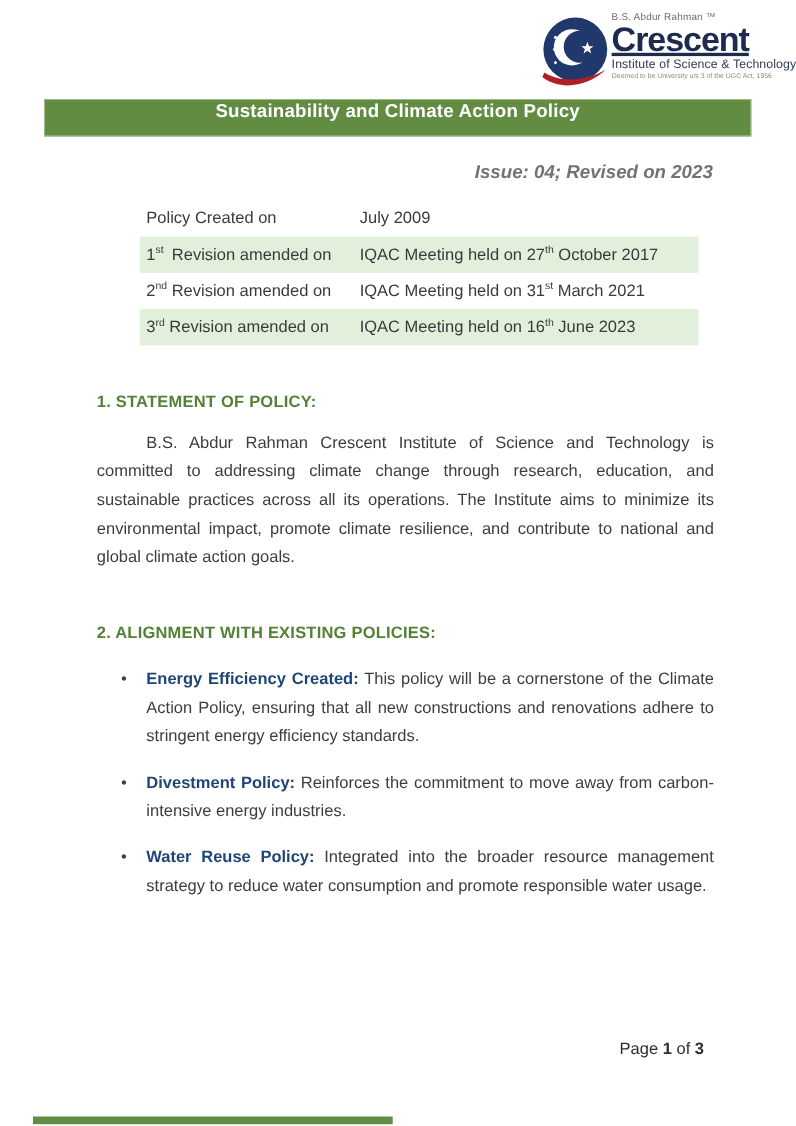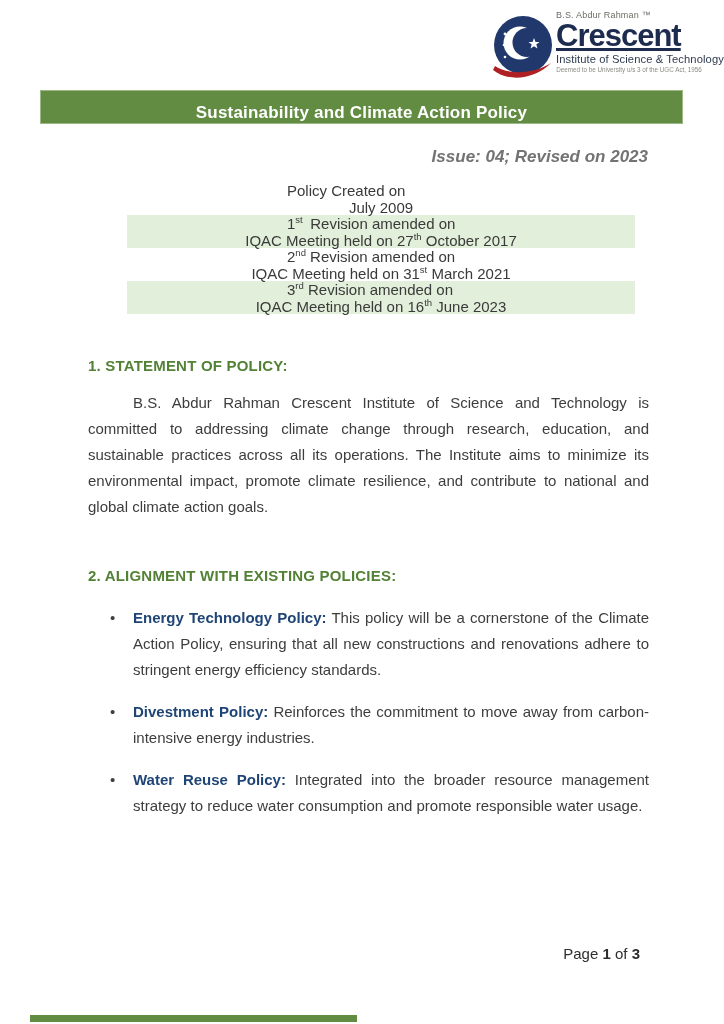--- a/index.html
+++ b/index.html
@@ -12,31 +12,31 @@
   .logo-emblem{position:absolute;left:0;top:4px;}
   .logo-text{position:absolute;left:64px;top:0;width:146px;text-align:left;}
   .logo-tm{font-size:9px;color:#6d6d66;text-align:left;letter-spacing:.2px;margin-bottom:0;}
   .logo-name{font-size:31px;font-weight:bold;color:#1c2b4e;letter-spacing:-1px;line-height:32px;text-decoration:underline;}
   .logo-sub{font-size:11.2px;color:#2f3a50;letter-spacing:.1px;margin-top:1px;white-space:nowrap;}
   .logo-tag{font-size:6.3px;color:#8a8a84;margin-top:1px;text-align:center;white-space:nowrap;}
   
   .banner{
     position:absolute;left:40px;top:90px;width:641px;height:32px;
     background:#618c41;border:1px solid #9cb886;
-    display:flex;align-items:flex-end;justify-content:center;
+    display:flex;align-items:flex-start;justify-content:center;
   }
   .banner span{color:#ffffff;font-weight:bold;font-size:17px;letter-spacing:.2px;}
   
   .issue{
     position:absolute;top:147px;right:76px;
     color:#737373;font-weight:bold;font-style:italic;font-size:17px;
   }
   
   .rev-table{position:absolute;left:127px;top:182px;width:508px;font-size:15px;color:#3a3a3a;}
-  .rev-row{display:flex;height:33px;align-items:center;flex-direction:column;}
+  .rev-row{display:flex;height:33px;align-items:center;}
   .rev-row.shaded{background:#e2efda;}
   .rev-cell-label{width:194px;padding-left:6px;}
   .rev-cell-value{flex:1;}
   sup{font-size:9.5px;line-height:0;vertical-align:super;}
   
   .sec-heading{position:absolute;left:88px;font-size:15px;font-weight:bold;color:#538135;letter-spacing:.2px;}
   .sec1-heading{top:357px;}
   .sec1-para{
     position:absolute;left:88px;top:390px;width:561px;
     font-size:15px;line-height:26px;text-align:justify;text-indent:45px;color:#3d3d3d;
@@ -106,21 +106,21 @@
       <div class="rev-cell-value"><span>IQAC Meeting held on 16</span><sup>th</sup><span>  June 2023</span></div>
     </div>
   </div>
 
   <div class="sec-heading sec1-heading">1. STATEMENT OF POLICY:</div>
   <div class="sec1-para">B.S. Abdur Rahman Crescent Institute of Science and Technology is committed to addressing climate change through research, education, and sustainable practices across all its operations. The Institute aims to minimize its environmental impact, promote climate resilience, and contribute to national and global climate action goals.</div>
 
   <div class="sec-heading sec2-heading">2. ALIGNMENT WITH EXISTING POLICIES:</div>
   <div class="bullets">
     <div class="bullet">
-      <span class="lead">Energy Technology Policy:</span><span> This policy will be a cornerstone of the Climate Action Policy, ensuring that all new constructions and renovations adhere to stringent energy efficiency standards.</span>
+      <span class="lead">Energy Efficiency Created:</span><span> This policy will be a cornerstone of the Climate Action Policy, ensuring that all new constructions and renovations adhere to stringent energy efficiency standards.</span>
     </div>
     <div class="bullet">
       <span class="lead">Divestment Policy:</span><span> Reinforces the commitment to move away from carbon-intensive energy industries.</span>
     </div>
     <div class="bullet">
       <span class="lead">Water Reuse Policy:</span><span> Integrated into the broader resource management strategy to reduce water consumption and promote responsible water usage.</span>
     </div>
   </div>
 
   <div class="footer">

